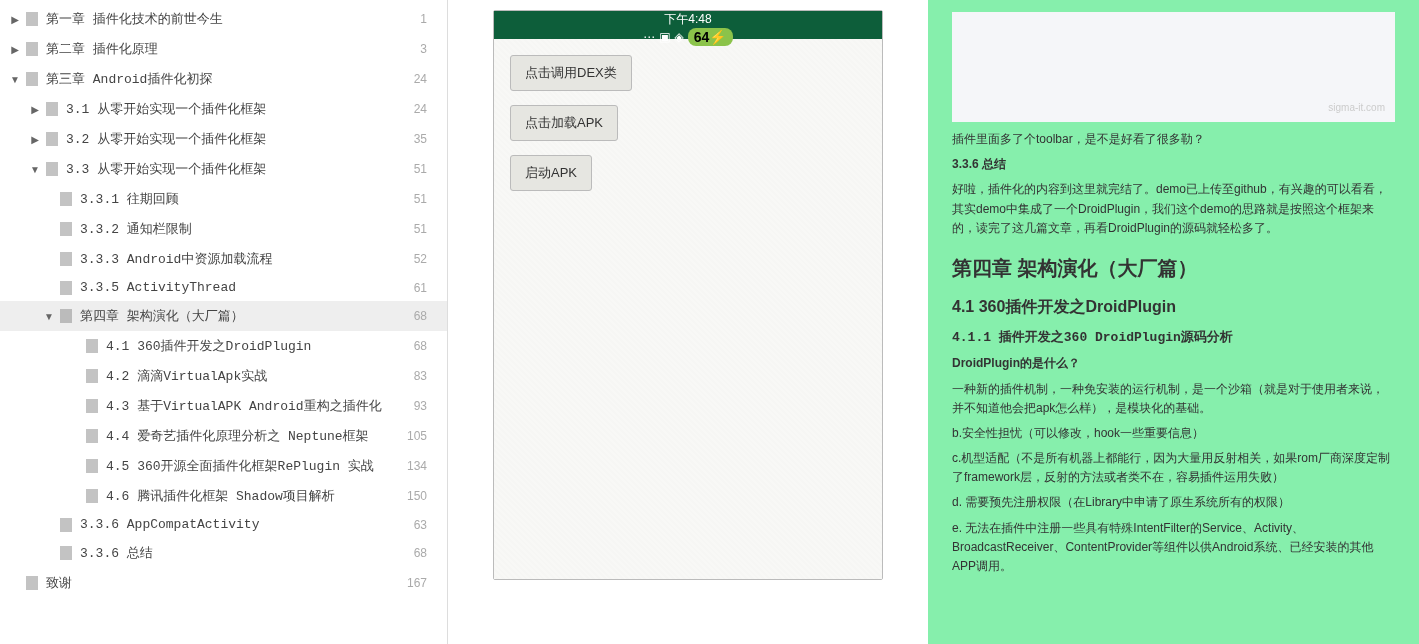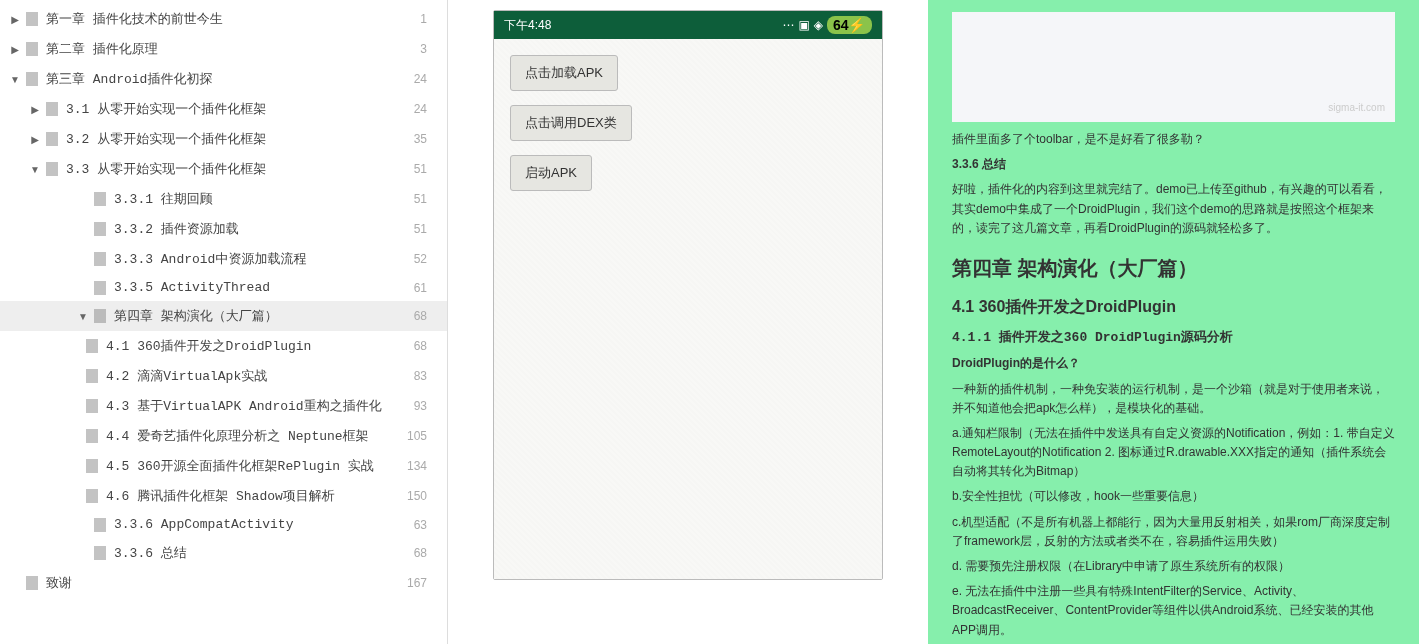--- a/index.html
+++ b/index.html
@@ -7,25 +7,25 @@
 .sidebar { width: 448px; height: 100%; overflow-y: auto; border-right: 1px solid #ddd; padding: 4px 0; }
 .toc-item { display: flex; align-items: center; justify-content: space-between; padding: 6px 8px 6px 0; cursor: pointer; color: #444; font-size: 13px; }
 .toc-item.selected { background: #eee; }
 .toc-left { display: flex; align-items: center; gap: 4px; }
 .toc-arrow { width: 14px; display: inline-block; text-align: center; color: #666; font-size: 10px; }
 .toc-icon { width: 12px; height: 14px; display: inline-block; background: #888; opacity: 0.5; margin-right: 4px; }
 .toc-label { font-family: Liberation Mono, monospace; }
 .toc-page { color: #aaa; font-size: 12px; padding-right: 12px; }
 .ind-0 { padding-left: 8px; }
 .ind-1 { padding-left: 28px; }
-.ind-2 { padding-left: 76px; }
+.ind-2 { padding-left: 42px; }
 .ind-3 { padding-left: 68px; }
 .center-pane { width: 480px; height: 100%; display: flex; align-items: flex-start; justify-content: center; padding-top: 10px; background: #fff; }
 .phone-frame { width: 390px; background: #f8f8f6; border: 1px solid #bbb; border-radius: 2px; }
-.status-bar { background: #0d5e3a; color: #fff; height: 28px; display: flex; align-items: center; justify-content: space-between; padding: 0 10px; font-size: 12px; }
+.status-bar { background: #0d5e3a; color: #fff; height: 28px; display: flex; align-items: center; justify-content: space-between; padding: 0 10px; font-size: 12px; flex-direction: column; }
 .status-icons { display: flex; align-items: center; gap: 4px; }
 .battery-badge { background: #8bc34a; color: #000; border-radius: 8px; padding: 1px 6px; font-size: 14px; font-weight: bold; }
 .phone-body { padding: 16px; display: flex; flex-direction: column; gap: 14px; background: repeating-linear-gradient(45deg, #f8f8f6, #f8f8f6 2px, #f6f6f4 2px, #f6f6f4 4px); min-height: 540px; }
 .phone-btn { align-self: flex-start; background: #e6e6e1; border: 1px solid #bbb; border-radius: 3px; padding: 8px 14px; font-size: 13px; color: #333; cursor: pointer; }
 .content-pane { width: 491px; height: 100%; overflow-y: auto; padding: 12px 24px; background: #86efac; font-size: 12px; color: #333; line-height: 1.6; }
 .content-pane .img-placeholder { width: 100%; height: 110px; background: #f5f6f9; margin-bottom: 8px; position: relative; }
 .img-placeholder .wm { position: absolute; right: 10px; bottom: 6px; color: #ccc; font-size: 10px; }
 .content-pane p { margin: 6px 0; }
 .content-pane h2 { font-size: 20px; font-weight: bold; margin: 14px 0 8px; }
 .content-pane h3 { font-size: 16px; font-weight: bold; margin: 10px 0 6px; }
@@ -89,21 +89,21 @@
         <span class="toc-arrow"></span>
         <span class="toc-icon"></span>
         <span class="toc-label">3.3.1 往期回顾</span>
       </div>
       <span class="toc-page">51</span>
     </div>
     <div class="toc-item">
       <div class="toc-left ind-2">
         <span class="toc-arrow"></span>
         <span class="toc-icon"></span>
-        <span class="toc-label">3.3.2 插件资源加载</span>
+        <span class="toc-label">3.3.2 通知栏限制</span>
       </div>
       <span class="toc-page">51</span>
     </div>
     <div class="toc-item">
       <div class="toc-left ind-2">
         <span class="toc-arrow"></span>
         <span class="toc-icon"></span>
         <span class="toc-label">3.3.3 Android中资源加载流程</span>
       </div>
       <span class="toc-page">52</span>
@@ -203,38 +203,37 @@
     <div class="status-bar">
       <span>下午4:48</span>
       <span class="status-icons">
         <span>⋯</span>
         <span>▣</span>
         <span>◈</span>
         <span class="battery-badge"><span>64</span>⚡</span>
       </span>
     </div>
     <div class="phone-body">
+      <button class="phone-btn">点击调用DEX类</button>
       <button class="phone-btn">点击加载APK</button>
-      <button class="phone-btn">点击调用DEX类</button>
       <button class="phone-btn">启动APK</button>
     </div>
   </div>
 </div>
 
 <div class="content-pane">
   <div class="img-placeholder">
     <span class="wm">sigma-it.com</span>
   </div>
   <p>插件里面多了个toolbar，是不是好看了很多勒？</p>
   <p class="bold">3.3.6 总结</p>
   <p>好啦，插件化的内容到这里就完结了。demo已上传至github，有兴趣的可以看看，其实demo中集成了一个DroidPlugin，我们这个demo的思路就是按照这个框架来的，读完了这几篇文章，再看DroidPlugin的源码就轻松多了。</p>
   <h2>第四章 架构演化（大厂篇）</h2>
   <h3>4.1 360插件开发之DroidPlugin</h3>
   <h4>4.1.1 插件开发之360 DroidPlugin源码分析</h4>
   <p class="bold">DroidPlugin的是什么？</p>
   <p>一种新的插件机制，一种免安装的运行机制，是一个沙箱（就是对于使用者来说，并不知道他会把apk怎么样），是模块化的基础。</p>
-  <p>a.通知栏限制（无法在插件中发送具有自定义资源的Notification，例如：1. 带自定义RemoteLayout的Notification 2. 图标通过R.drawable.XXX指定的通知（插件系统会自动将其转化为Bitmap）</p>
   <p>b.安全性担忧（可以修改，hook一些重要信息）</p>
   <p>c.机型适配（不是所有机器上都能行，因为大量用反射相关，如果rom厂商深度定制了framework层，反射的方法或者类不在，容易插件运用失败）</p>
   <p>d. 需要预先注册权限（在Library中申请了原生系统所有的权限）</p>
   <p>e. 无法在插件中注册一些具有特殊IntentFilter的Service、Activity、BroadcastReceiver、ContentProvider等组件以供Android系统、已经安装的其他APP调用。</p>
 
 </div>
 
 </body></html>

